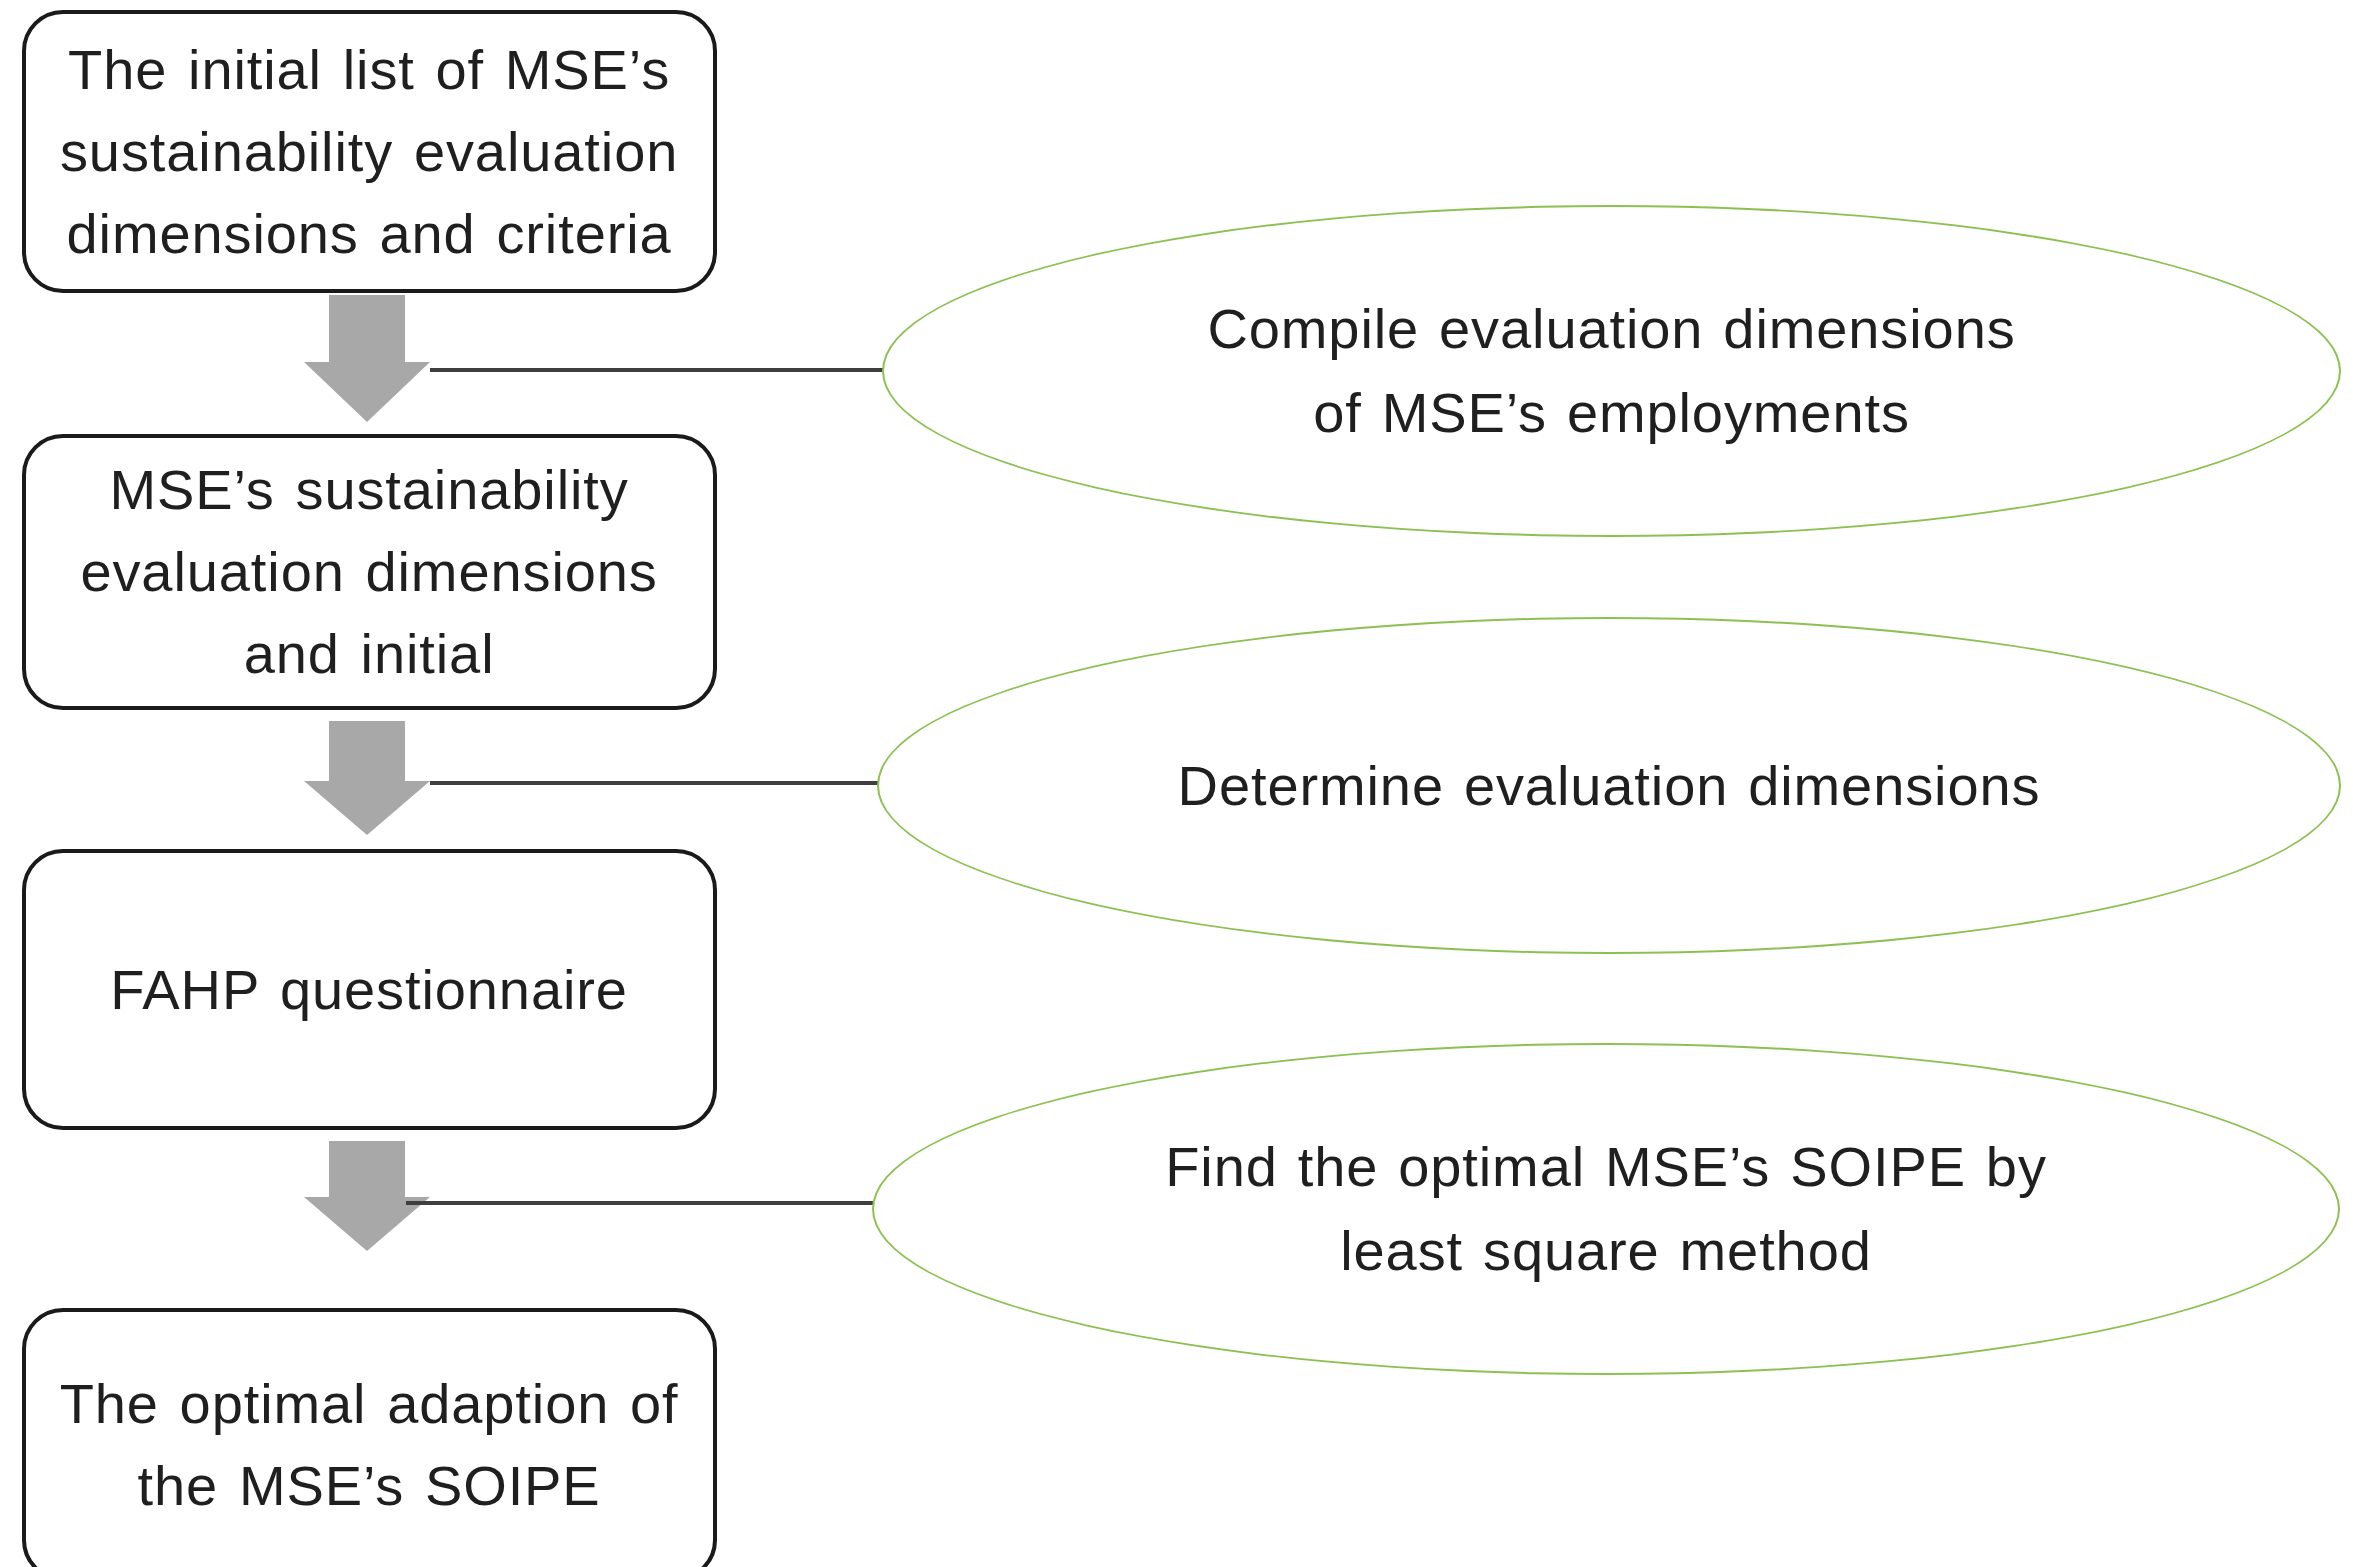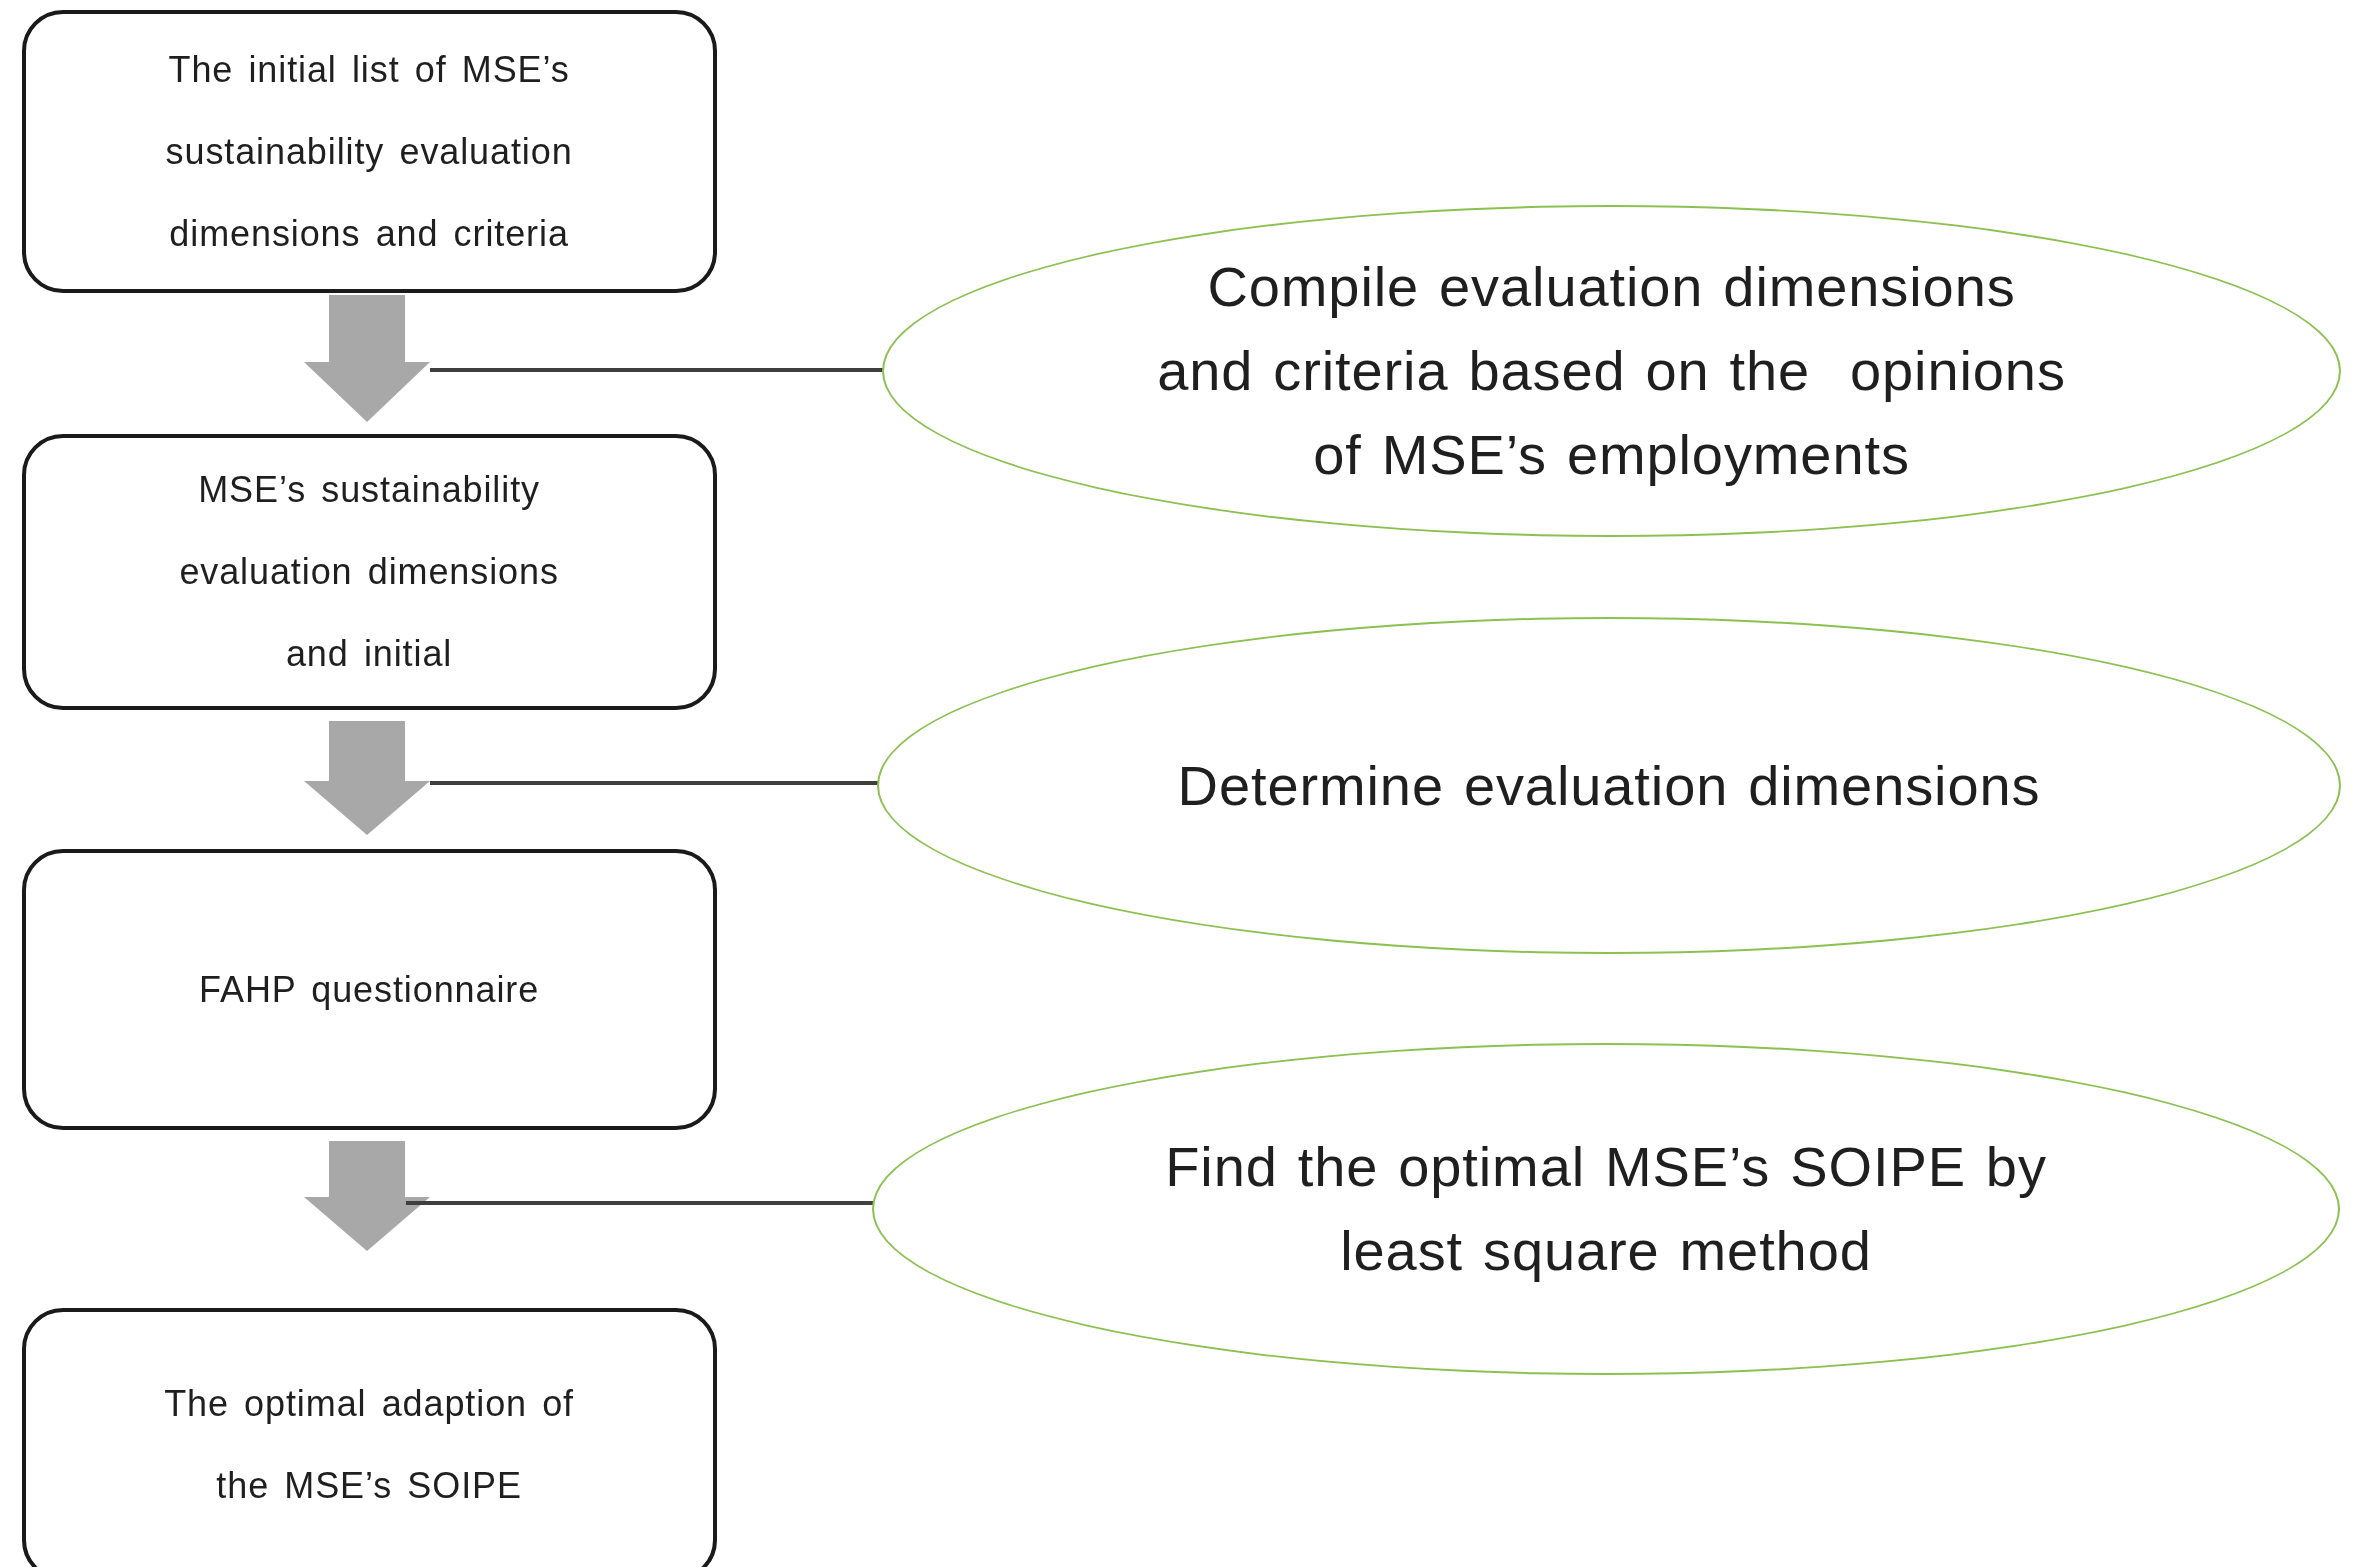--- a/index.html
+++ b/index.html
@@ -21,21 +21,21 @@
     border: 4.3px solid #1a1a1a;
     border-radius: 41px;
     background: #ffffff;
     display: flex;
     flex-direction: column;
     justify-content: center;
     align-items: center;
     box-sizing: border-box;
   }
   .box .line {
-    font-size: 36px;
+    font-size: 56px;
     line-height: 82px;
     letter-spacing: 0.9px;
     word-spacing: 4.3px;
     white-space: pre;
     text-align: center;
   }
   #box1 { top: 10.4px;   height: 283px; }
   #box2 { top: 434px;  height: 276px; }
   #box3 { top: 849px;  height: 281px; }
   #box4 { top: 1308px; height: 273px; }
@@ -137,21 +137,20 @@
     <div class="arrow-body"></div>
     <div class="arrow-head"></div>
   </div>
 
   <div class="connector" id="conn1"></div>
   <div class="connector" id="conn2"></div>
   <div class="connector" id="conn3"></div>
 
   <div class="ellipse" id="ellipse1">
     <div class="line">Compile evaluation dimensions</div>
-    <div class="line">and criteria based on the  opinions</div>
     <div class="line">of MSE’s employments</div>
   </div>
 
   <div class="ellipse" id="ellipse2">
     <div class="line">Determine evaluation dimensions</div>
   </div>
 
   <div class="ellipse" id="ellipse3">
     <div class="line">Find the optimal MSE’s SOIPE by</div>
     <div class="line">least square method</div>

